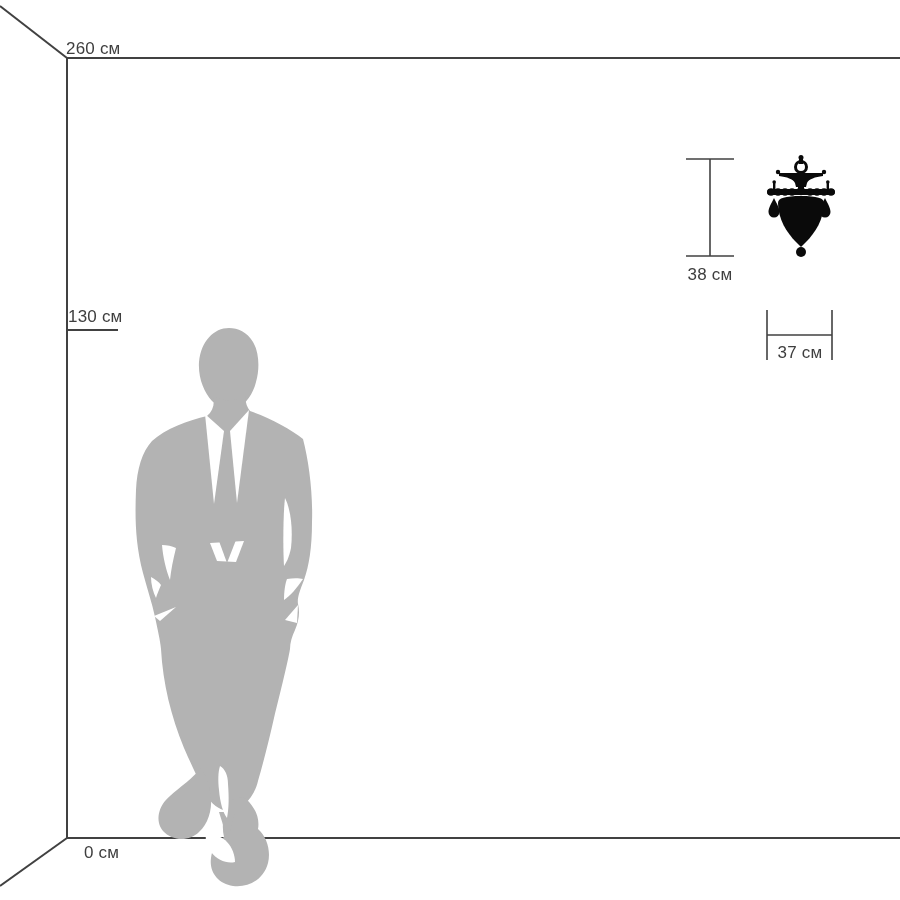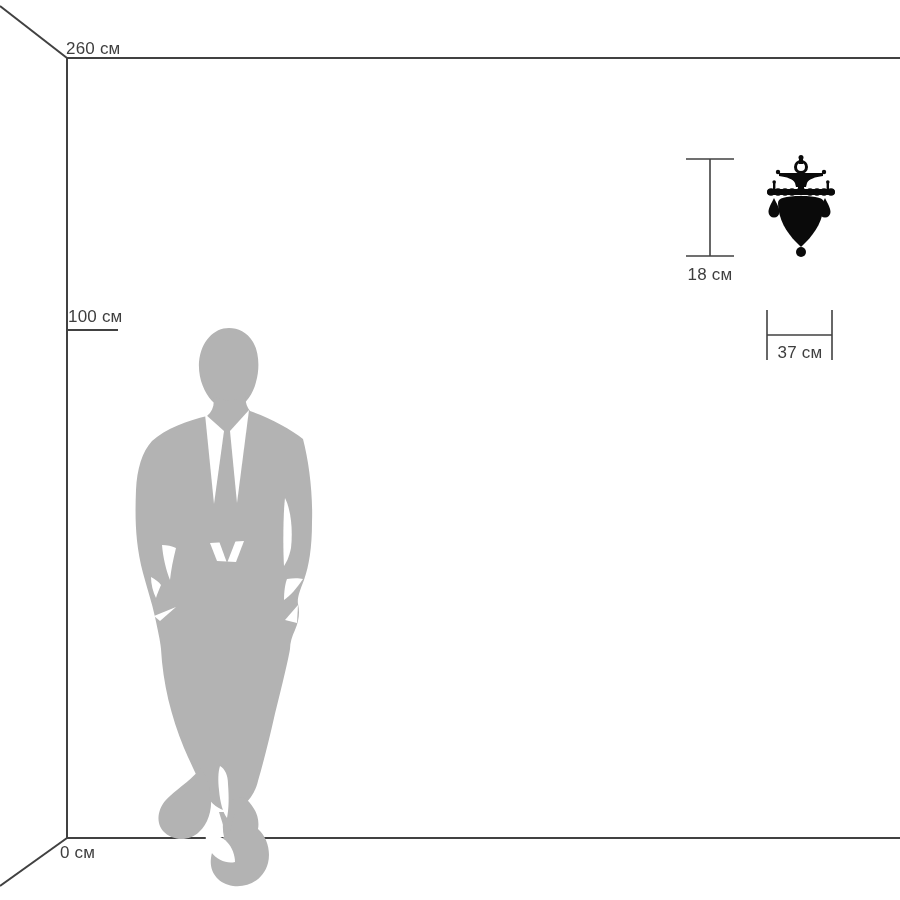--- a/index.html
+++ b/index.html
@@ -113,18 +113,18 @@
         <circle cx="62.8" cy="27" r="1.8"></circle>
         <path d="M 9,43 C 6,49 3.5,53 3.5,57 A 5.5,5.5 0 1 0 14.5,57 C 14.5,53 12,49 9,43 Z"></path>
         <path d="M 60,43 C 57,49 54.5,53 54.5,57 A 5.5,5.5 0 1 0 65.5,57 C 65.5,53 63,49 60,43 Z"></path>
         <path d="M 13,48 C 13,43 20,41 36,41 C 52,41 59,43 59,48 C 59,64 50,78 41,87 L 36,92 L 31,87 C 22,78 13,64 13,48 Z"></path>
         <circle cx="36" cy="97" r="5"></circle>
       </g>
     </g>
   </svg>
 
   <div class="lbl" style="left:66px; top:40px;">260 см</div>
-  <div class="lbl" style="left:68px; top:308px;">100 см</div>
-  <div class="lbl" style="left:60px; top:844px;">0 см</div>
-  <div class="lbl centered" style="left:710px; top:266px;">18 см</div>
+  <div class="lbl" style="left:68px; top:308px;">130 см</div>
+  <div class="lbl" style="left:84px; top:844px;">0 см</div>
+  <div class="lbl centered" style="left:710px; top:266px;">38 см</div>
   <div class="lbl centered" style="left:800px; top:344px;">37 см</div>
 
 </div>
 
 </body></html>

